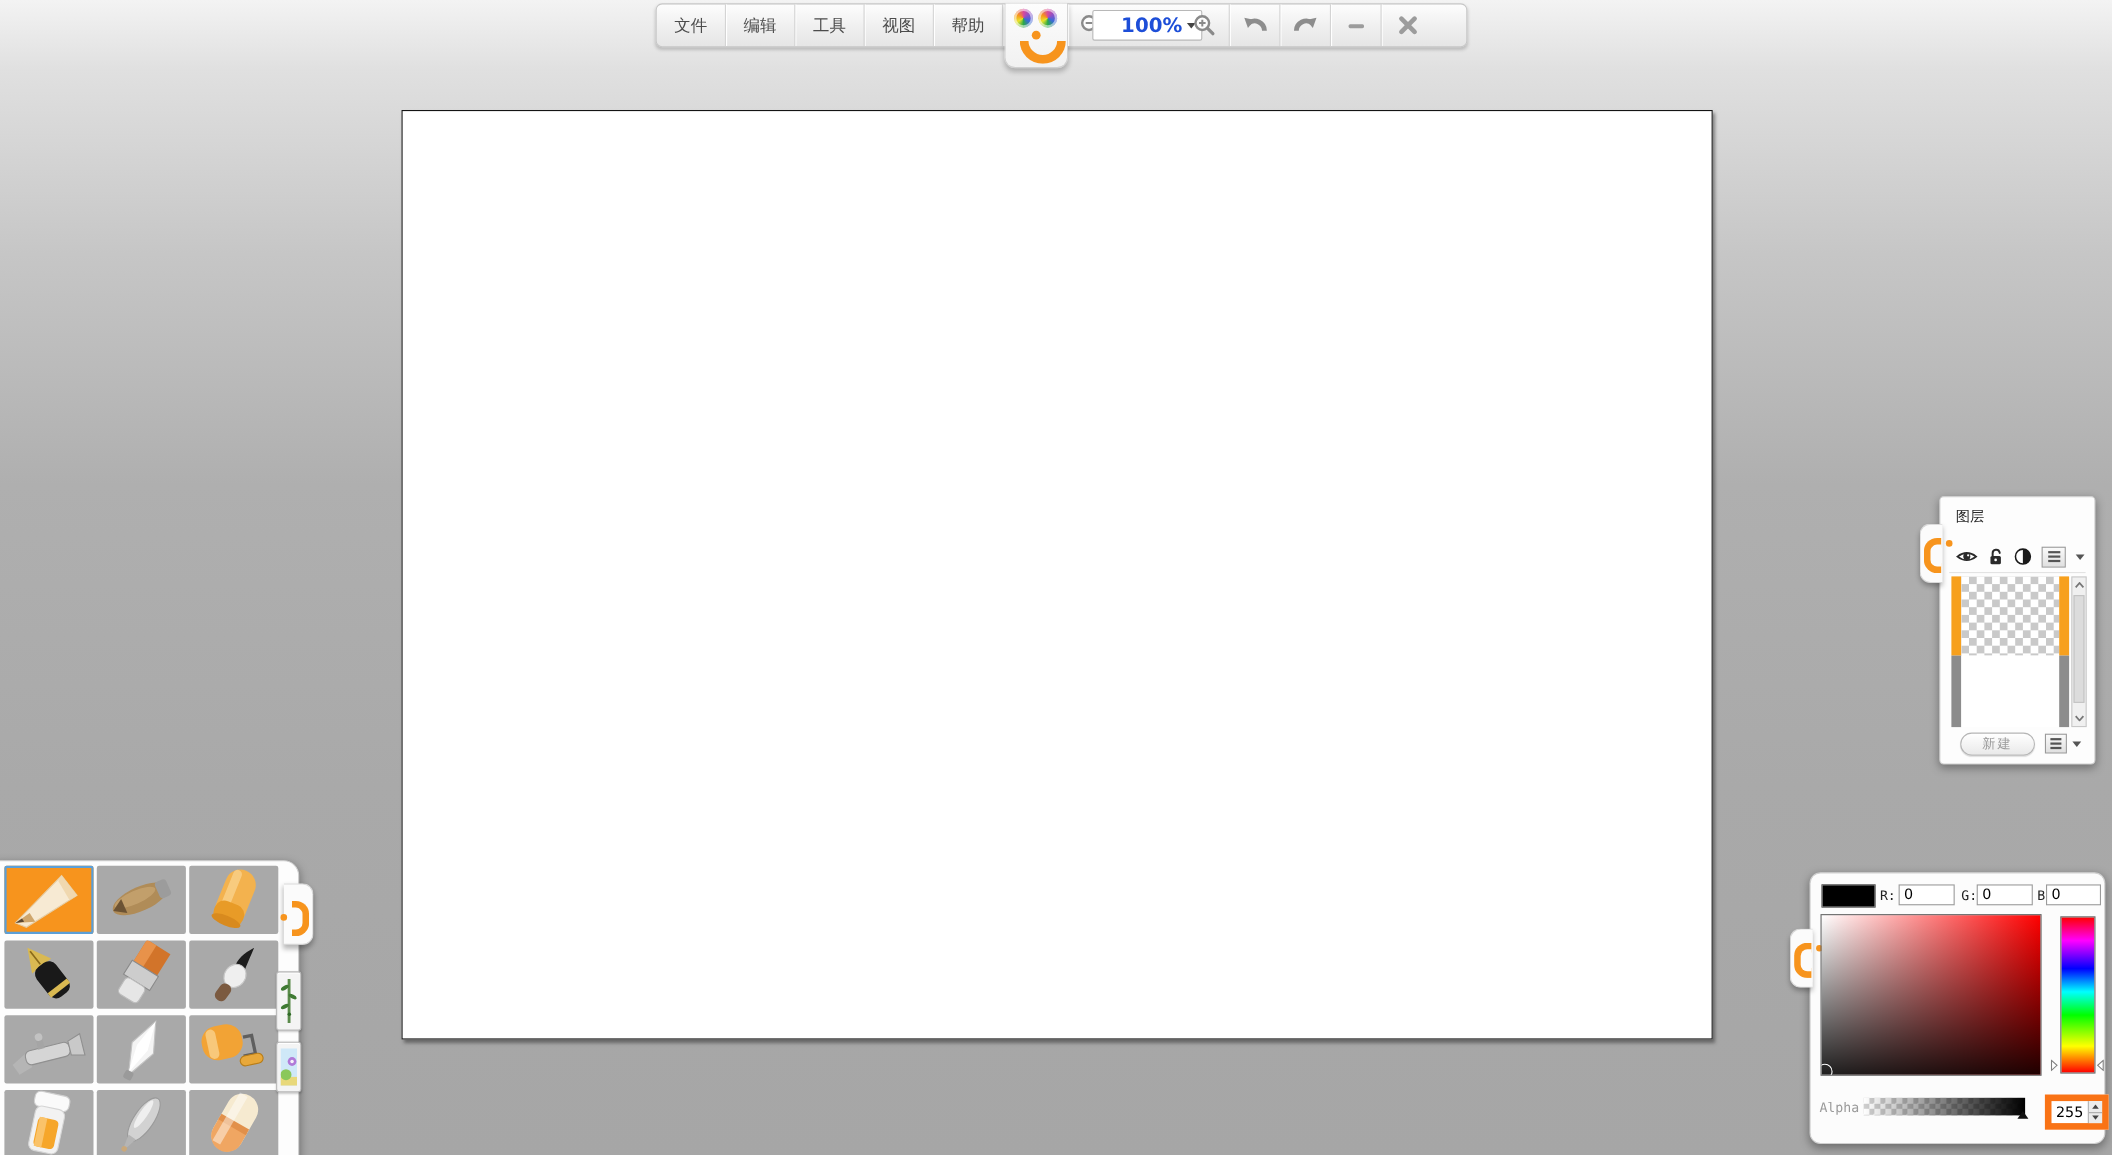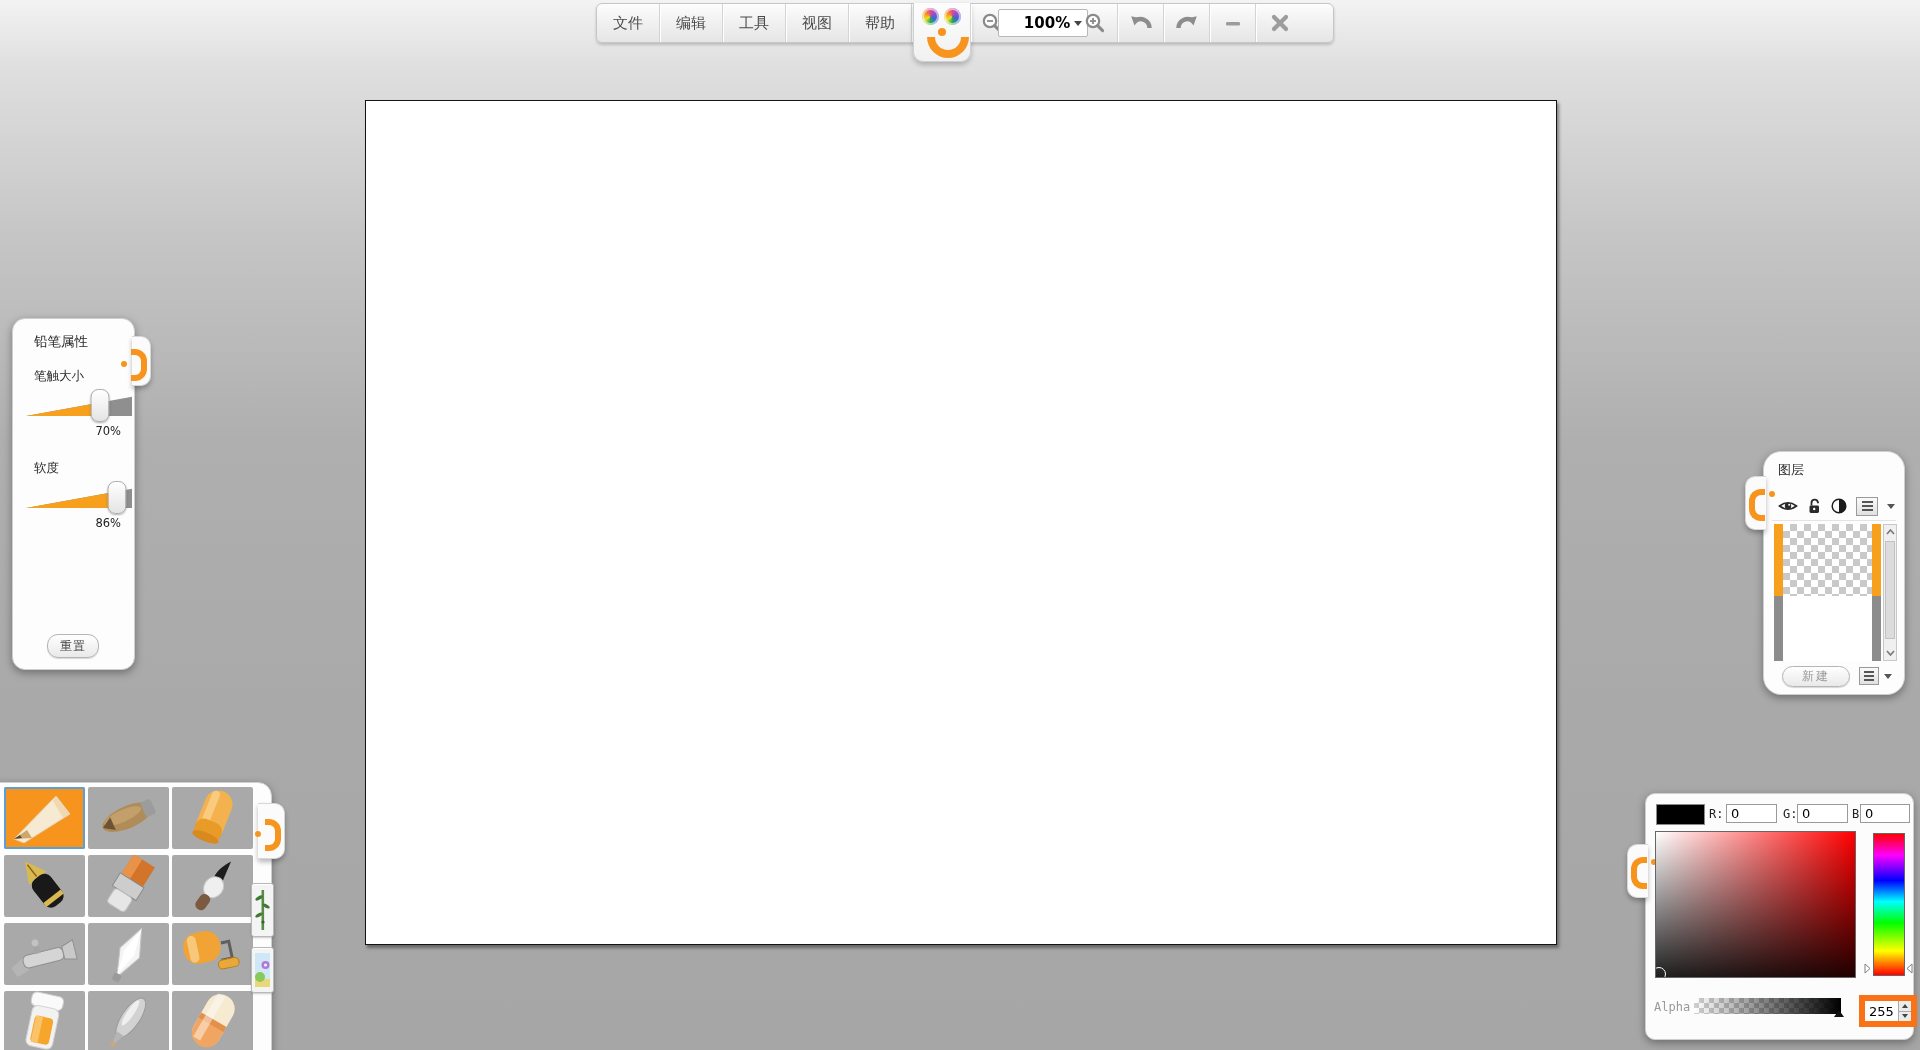--- a/index.html
+++ b/index.html
@@ -22,21 +22,21 @@
   .clown .eye{position:absolute;top:3px;width:17px;height:17px;border-radius:50%;
     background:conic-gradient(#d84a9a,#8a52c8,#3a6ad8,#2aa84a,#e8e22a,#f7941d,#d84a9a);
     box-shadow:inset 0 0 0 2px rgba(255,255,255,.55);}
   .clown .eye.l{left:8px;} .clown .eye.r{left:30px;}
   .clown .nose{position:absolute;left:24px;top:23px;width:8px;height:8px;border-radius:50%;background:#f7941d;}
   .clown .smile{position:absolute;left:13px;top:32px;width:26px;height:13px;border:8px solid #f7941d;border-top:none;
     border-radius:0 0 26px 26px;}
   .zoom-box{width:60px;display:flex;align-items:center;justify-content:center;}
   .zoom-field{display:flex;align-items:center;gap:4px;background:#fff;border:1px solid #b8b8b8;border-radius:2px;
     height:26px;padding:0 5px;}
-  .zoom-text{font-size:15px;font-weight:bold;color:#000000;margin-left:20px;}
+  .zoom-text{font-size:18px;font-weight:bold;color:#1d4ed8;margin-left:20px;}
   .caret-down{width:0;height:0;border-left:4px solid transparent;border-right:4px solid transparent;border-top:5px solid #444;}
 
   
   .canvas{position:absolute;left:365px;top:100px;width:1190px;height:843px;background:#fff;border:1px solid #141414;
     box-shadow:2px 3px 3px rgba(40,40,40,.5);z-index:1;}
 
   
   .panel{position:absolute;background:#fdfdfd;border:1px solid #cfcfcf;border-radius:13px;
     box-shadow:0 3px 9px rgba(0,0,0,.35);z-index:10;}
   .side-tab{position:absolute;background:#fbfbfb;box-shadow:0 3px 5px rgba(0,0,0,.28);border:1px solid #d8d8d8;}
@@ -67,21 +67,21 @@
   .tool-panel{left:-14px;top:782px;width:284px;height:300px;border-radius:14px;}
   .tool-grid{position:absolute;left:17px;top:4px;display:grid;grid-template-columns:repeat(3,81px);
     grid-auto-rows:62px;gap:6px 3px;}
   .cell{background:#a9a9a9;border-radius:2px;position:relative;overflow:hidden;cursor:pointer;}
   .cell.selected{background:#f7941d;outline:2px solid #5b9fd8;outline-offset:-2px;}
   .cell svg{position:absolute;left:0;top:0;width:100%;height:100%;}
   .side-btn{position:absolute;left:264px;width:21px;border:1px solid #b8b8b8;border-radius:3px;background:#f4f4f4;
     box-shadow:inset 0 1px 0 #fff,0 1px 2px rgba(0,0,0,.2);display:flex;align-items:center;justify-content:center;cursor:pointer;}
 
   
-  .layers-panel{left:1763px;top:451px;width:140px;height:242px;border-radius:18px;}
+  .layers-panel{left:1763px;top:451px;width:140px;height:242px;border-radius:4px;}
   .lp-title{position:absolute;left:14px;top:9px;font-size:13px;color:#2a2a2a;}
   .lp-icons{position:absolute;left:14px;top:44px;height:20px;display:flex;align-items:center;gap:9px;}
   .mini-btn{width:20px;height:17px;border:1px solid #9a9a9a;background:linear-gradient(#fafafa,#e0e0e0);
     display:flex;align-items:center;justify-content:center;cursor:pointer;}
   .hamburger{width:11px;height:2px;background:#555;box-shadow:0 4px 0 #555,0 -4px 0 #555;}
   .lp-sep{position:absolute;left:8px;right:8px;top:68px;height:1px;background:#e3e3e3;}
   .layer-list{position:absolute;left:10px;top:72px;width:107px;}
   .layer-row{position:relative;width:100%;cursor:pointer;}
   .layer-row .bar{position:absolute;top:0;bottom:0;width:9px;}
   .layer-row .bar.l{left:0;} .layer-row .bar.r{right:0;}
@@ -204,48 +204,20 @@
     <div class="tb-item tb-icon-btn" style="width:47px">
       <svg width="20" height="20" viewBox="0 0 20 20">
         <line x1="4" y1="4" x2="16" y2="16" stroke="#9c9c9c" stroke-width="4.2" stroke-linecap="round"></line>
         <line x1="16" y1="4" x2="4" y2="16" stroke="#9c9c9c" stroke-width="4.2" stroke-linecap="round"></line>
       </svg>
     </div>
   </div>
 
   <div class="canvas"></div>
 
-  <div class="panel pencil-panel">
-    <div class="side-tab tab-right" style="right:-17px;top:17px;width:18px;height:48px;">
-      <div class="cres-open-left"></div>
-    </div>
-    <div class="pp-title">铅笔属性</div>
-
-    <div class="pp-label" style="top:49px">笔触大小</div>
-    <div class="slider" style="top:75px">
-      <div class="wedge">
-        <div class="wedge-fill" style="width: 70%;"></div>
-      </div>
-      <div class="slider-handle" style="left: 70%;"></div>
-    </div>
-    <div class="pp-value" style="top:105px">70%</div>
-
-    <div class="pp-label" style="top:141px">软度</div>
-    <div class="slider" style="top:167px">
-      <div class="wedge">
-        <div class="wedge-fill" style="width: 86%;"></div>
-      </div>
-      <div class="slider-handle" style="left: 86%;"></div>
-    </div>
-    <div class="pp-value" style="top:197px">86%</div>
-
-    <div class="pill reset-btn">
-      <span>重置</span>
-    </div>
-  </div>
 
   <div class="panel tool-panel">
     <div class="side-tab tab-right" style="left:271px;top:20px;width:26px;height:54px;">
       <div class="cres-open-left" style="top:15px"></div>
     </div>
 
     <div class="tool-grid">
       <div class="cell selected">
         <svg viewBox="0 0 81 62">
           <polygon points="10,52 52,9 66,27 20,56" fill="#f7ead3" stroke="#e4cda6" stroke-width="1"></polygon>

